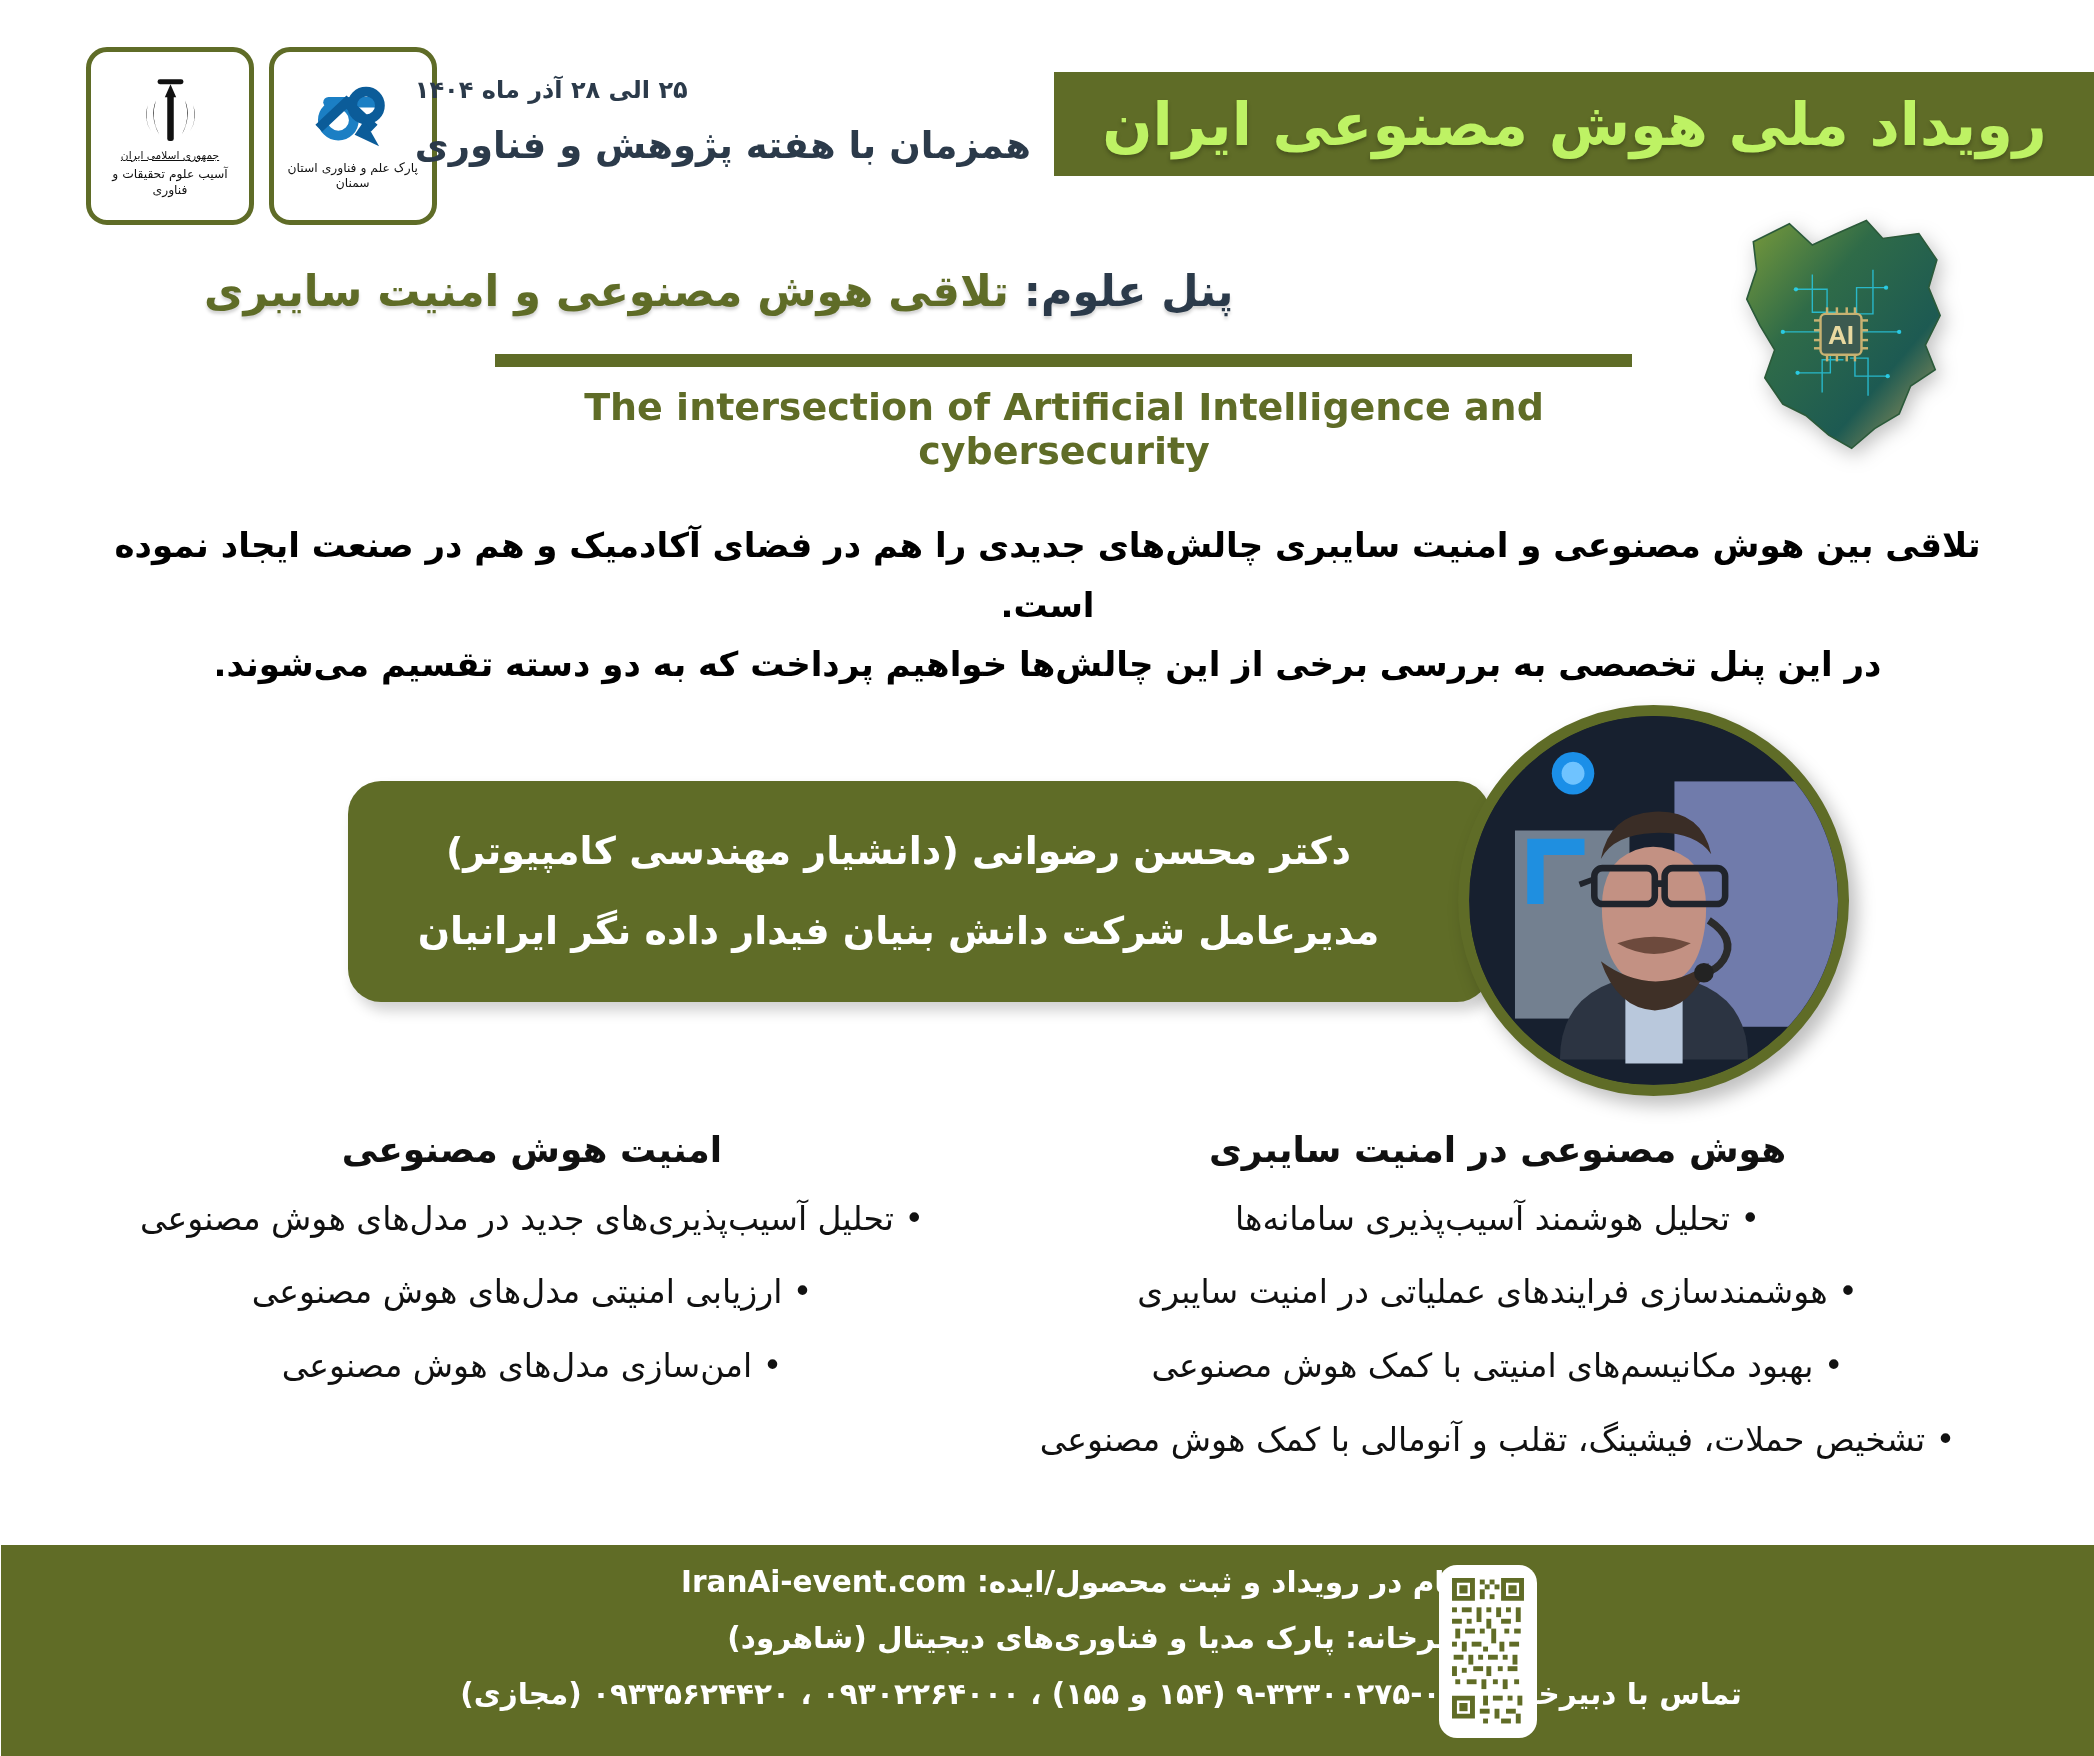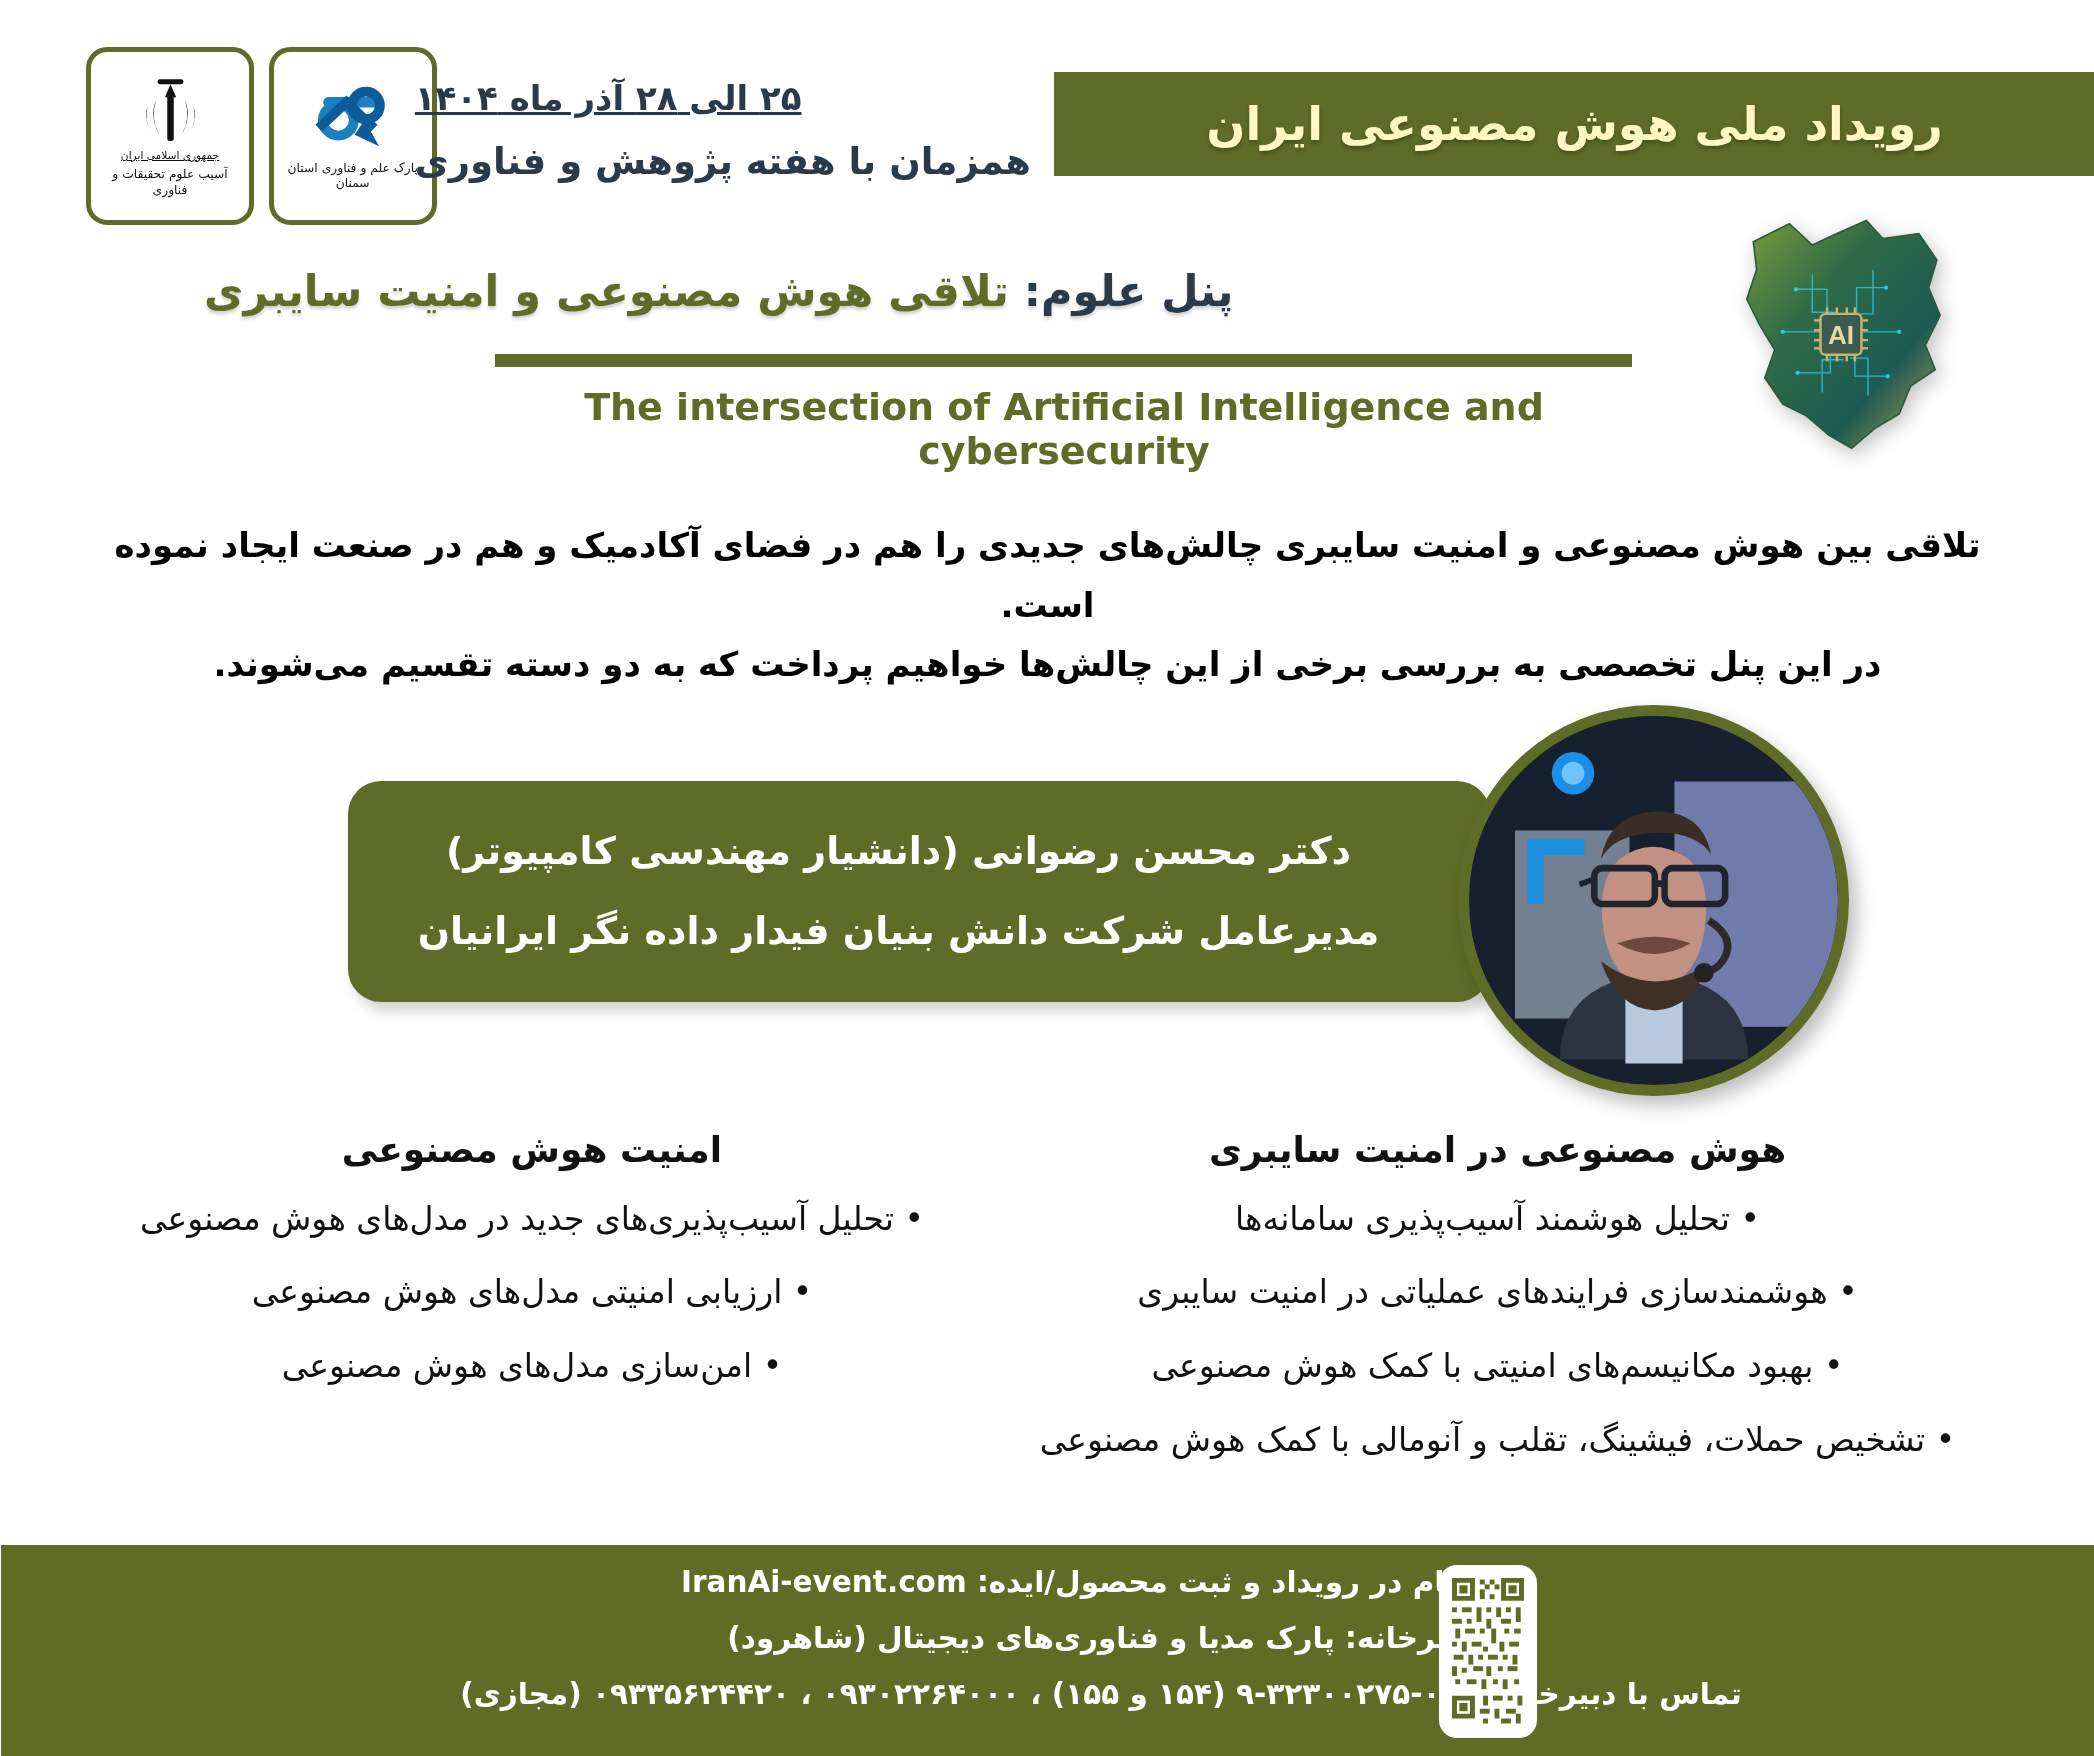--- a/index.html
+++ b/index.html
@@ -23,29 +23,29 @@
     font-size:15.5px;color:#111;line-height:1.25;text-align:center;margin-top:4.9px;
     font-family:"DejaVu Sans","Liberation Sans",sans-serif;
   }
   .logo-cap.small{font-size:12.3px;}
   .logo-sub{font-size:10.6px;color:#111;margin-bottom:1.6px;text-decoration:underline;}
 
   .date-block{
     position:absolute;right:1064px;top:72px;text-align:left;
     color:#2b3a4a;font-weight:bold;line-height:1.55;direction:rtl;
   }
-  .date-line1{font-size:34px;letter-spacing:0.4px;text-decoration:underline;}
+  .date-line1{font-size:24px;letter-spacing:0.4px;}
   .date-line2{font-size:37px;margin-top:8.2px;}
 
   .title-band{
     position:absolute;left:1054px;top:72px;width:1041px;height:104px;
     background:#5f6c27;display:flex;align-items:center;justify-content:center;
   }
   .title-band span{
-    color:#fef9c3;font-size:46px;font-weight:bold;letter-spacing:0.8px;
+    color:#bef264;font-size:59px;font-weight:bold;letter-spacing:0.8px;
     text-shadow:0 2.5px 4.1px rgba(0,0,0,.25);
   }
 
   
   .iran-map{position:absolute;left:1714px;top:209px;width:254px;height:254px;}
   .iran-map svg{display:block;filter:drop-shadow(4.9px 6.5px 9.8px rgba(0,0,0,.25));}
 
   
   .panel-title{
     position:absolute;right:786px;top:266px;width:1105px;text-align:left;

